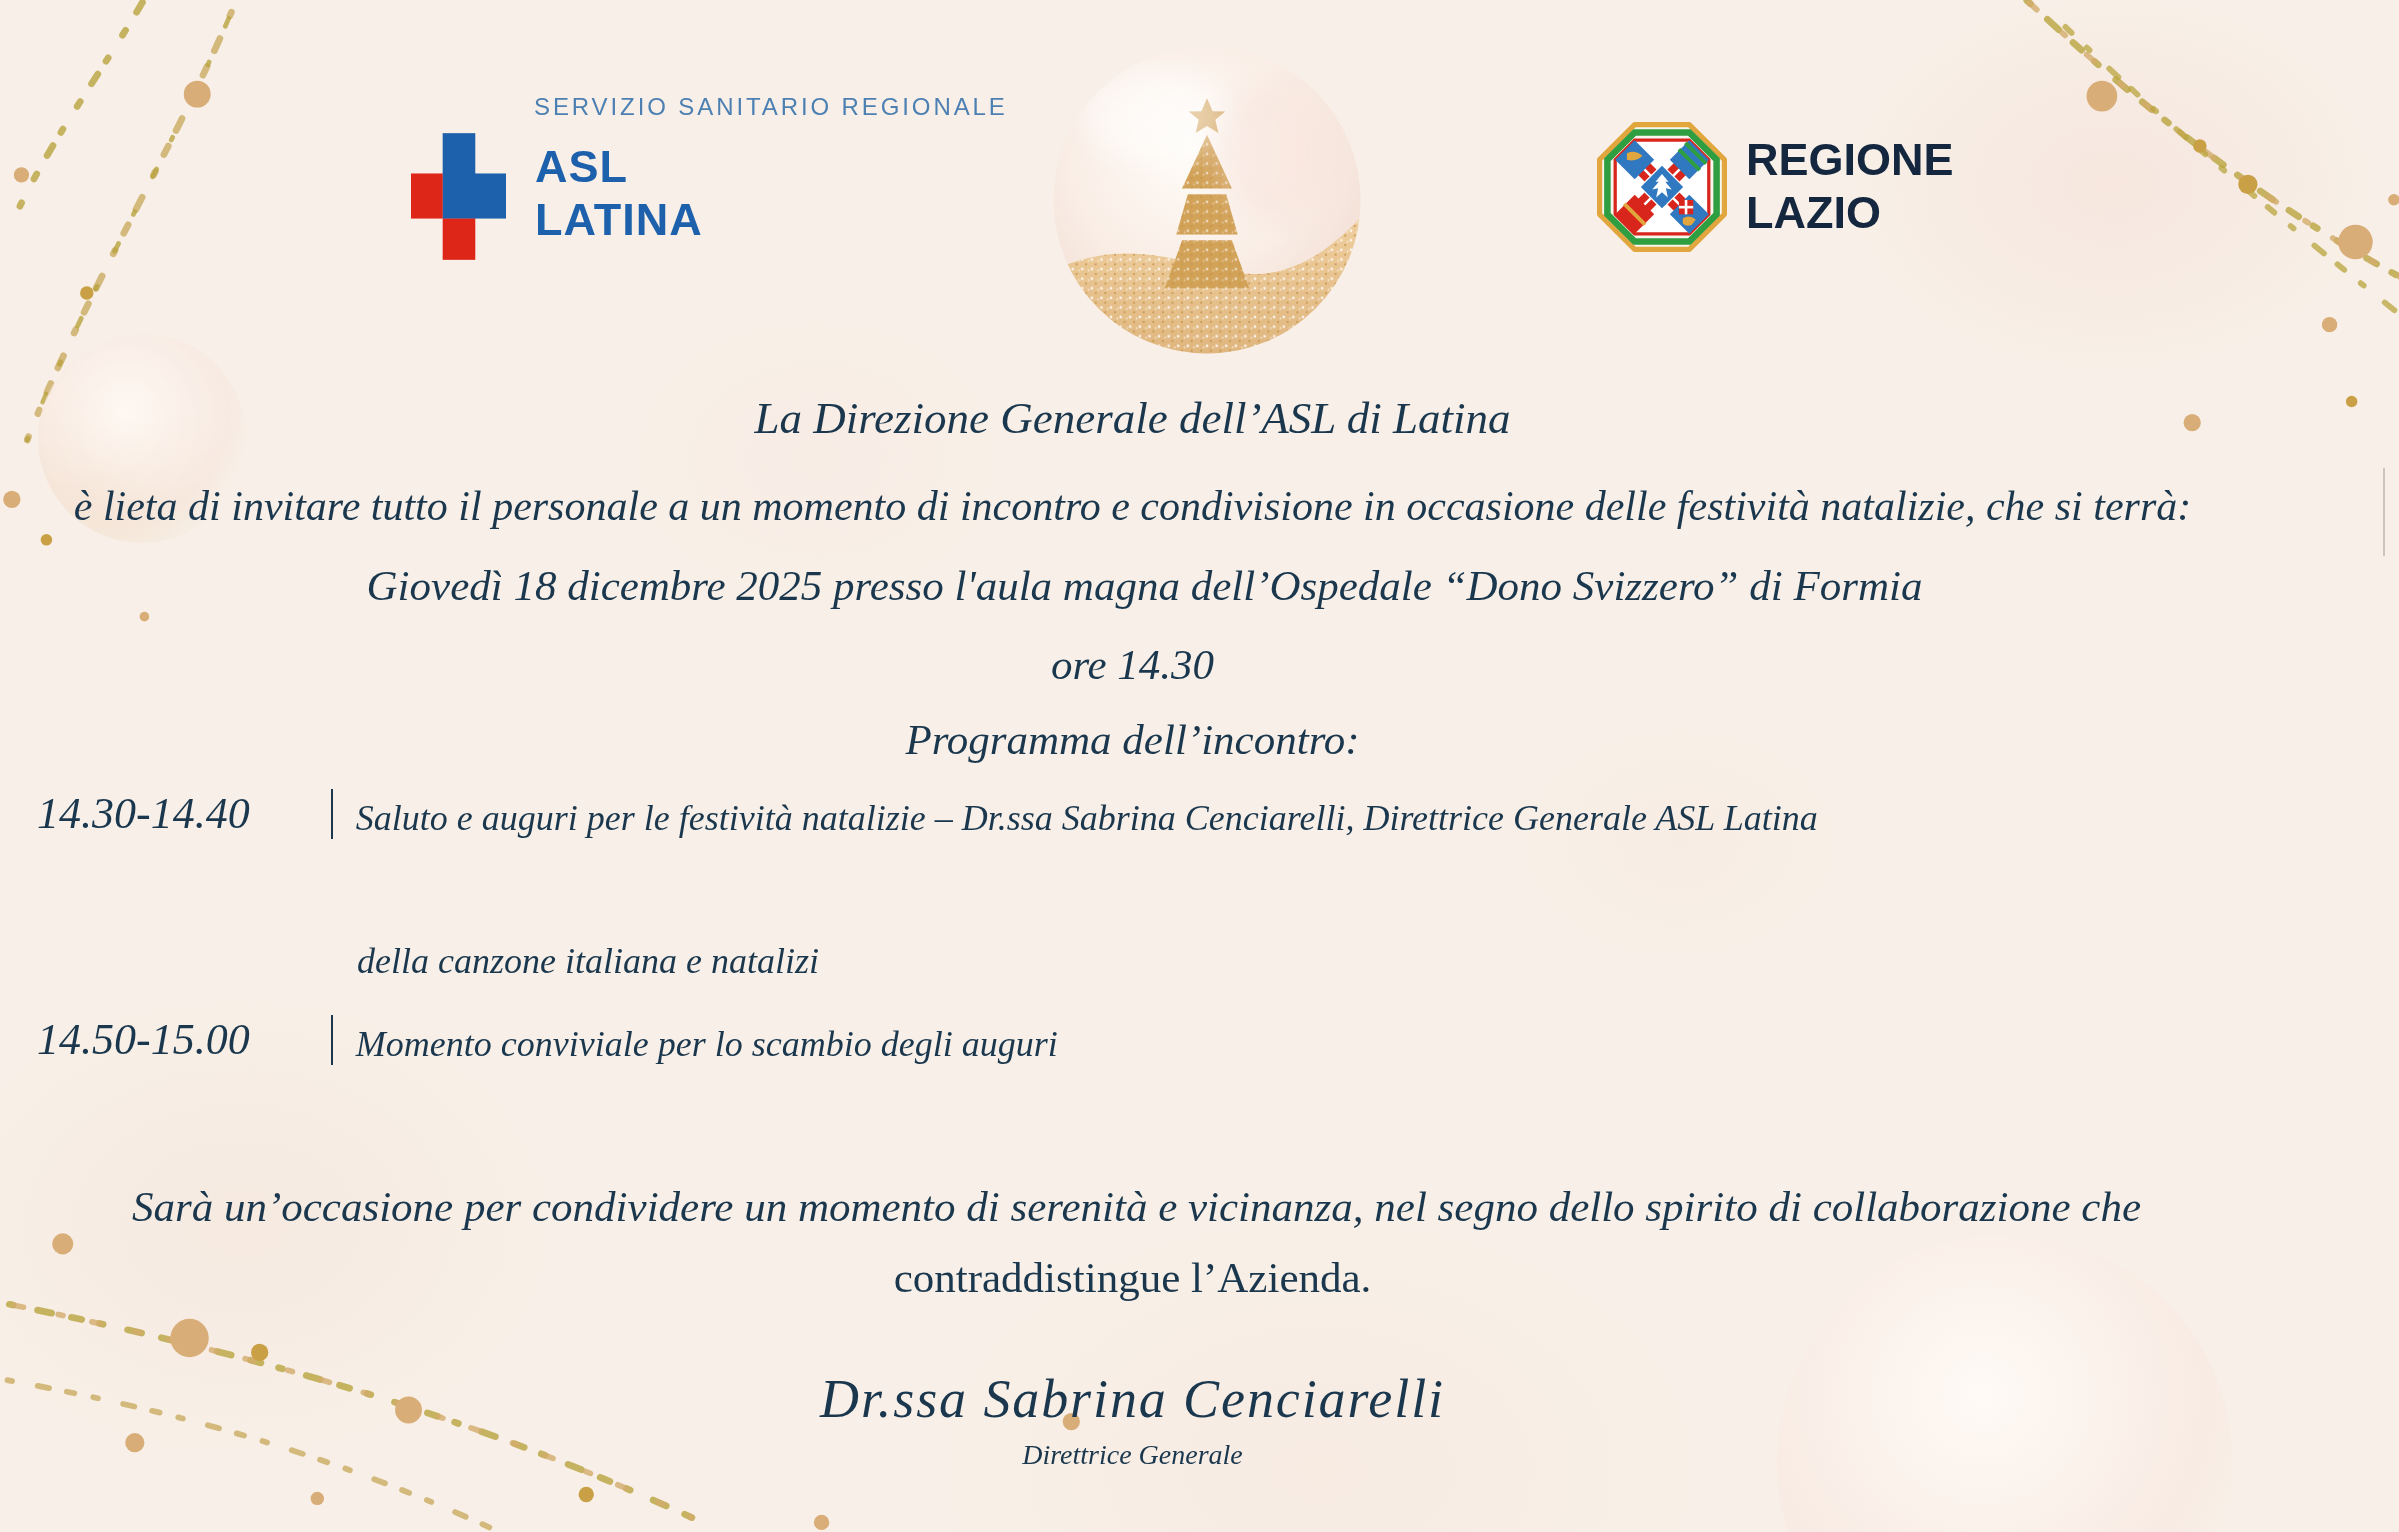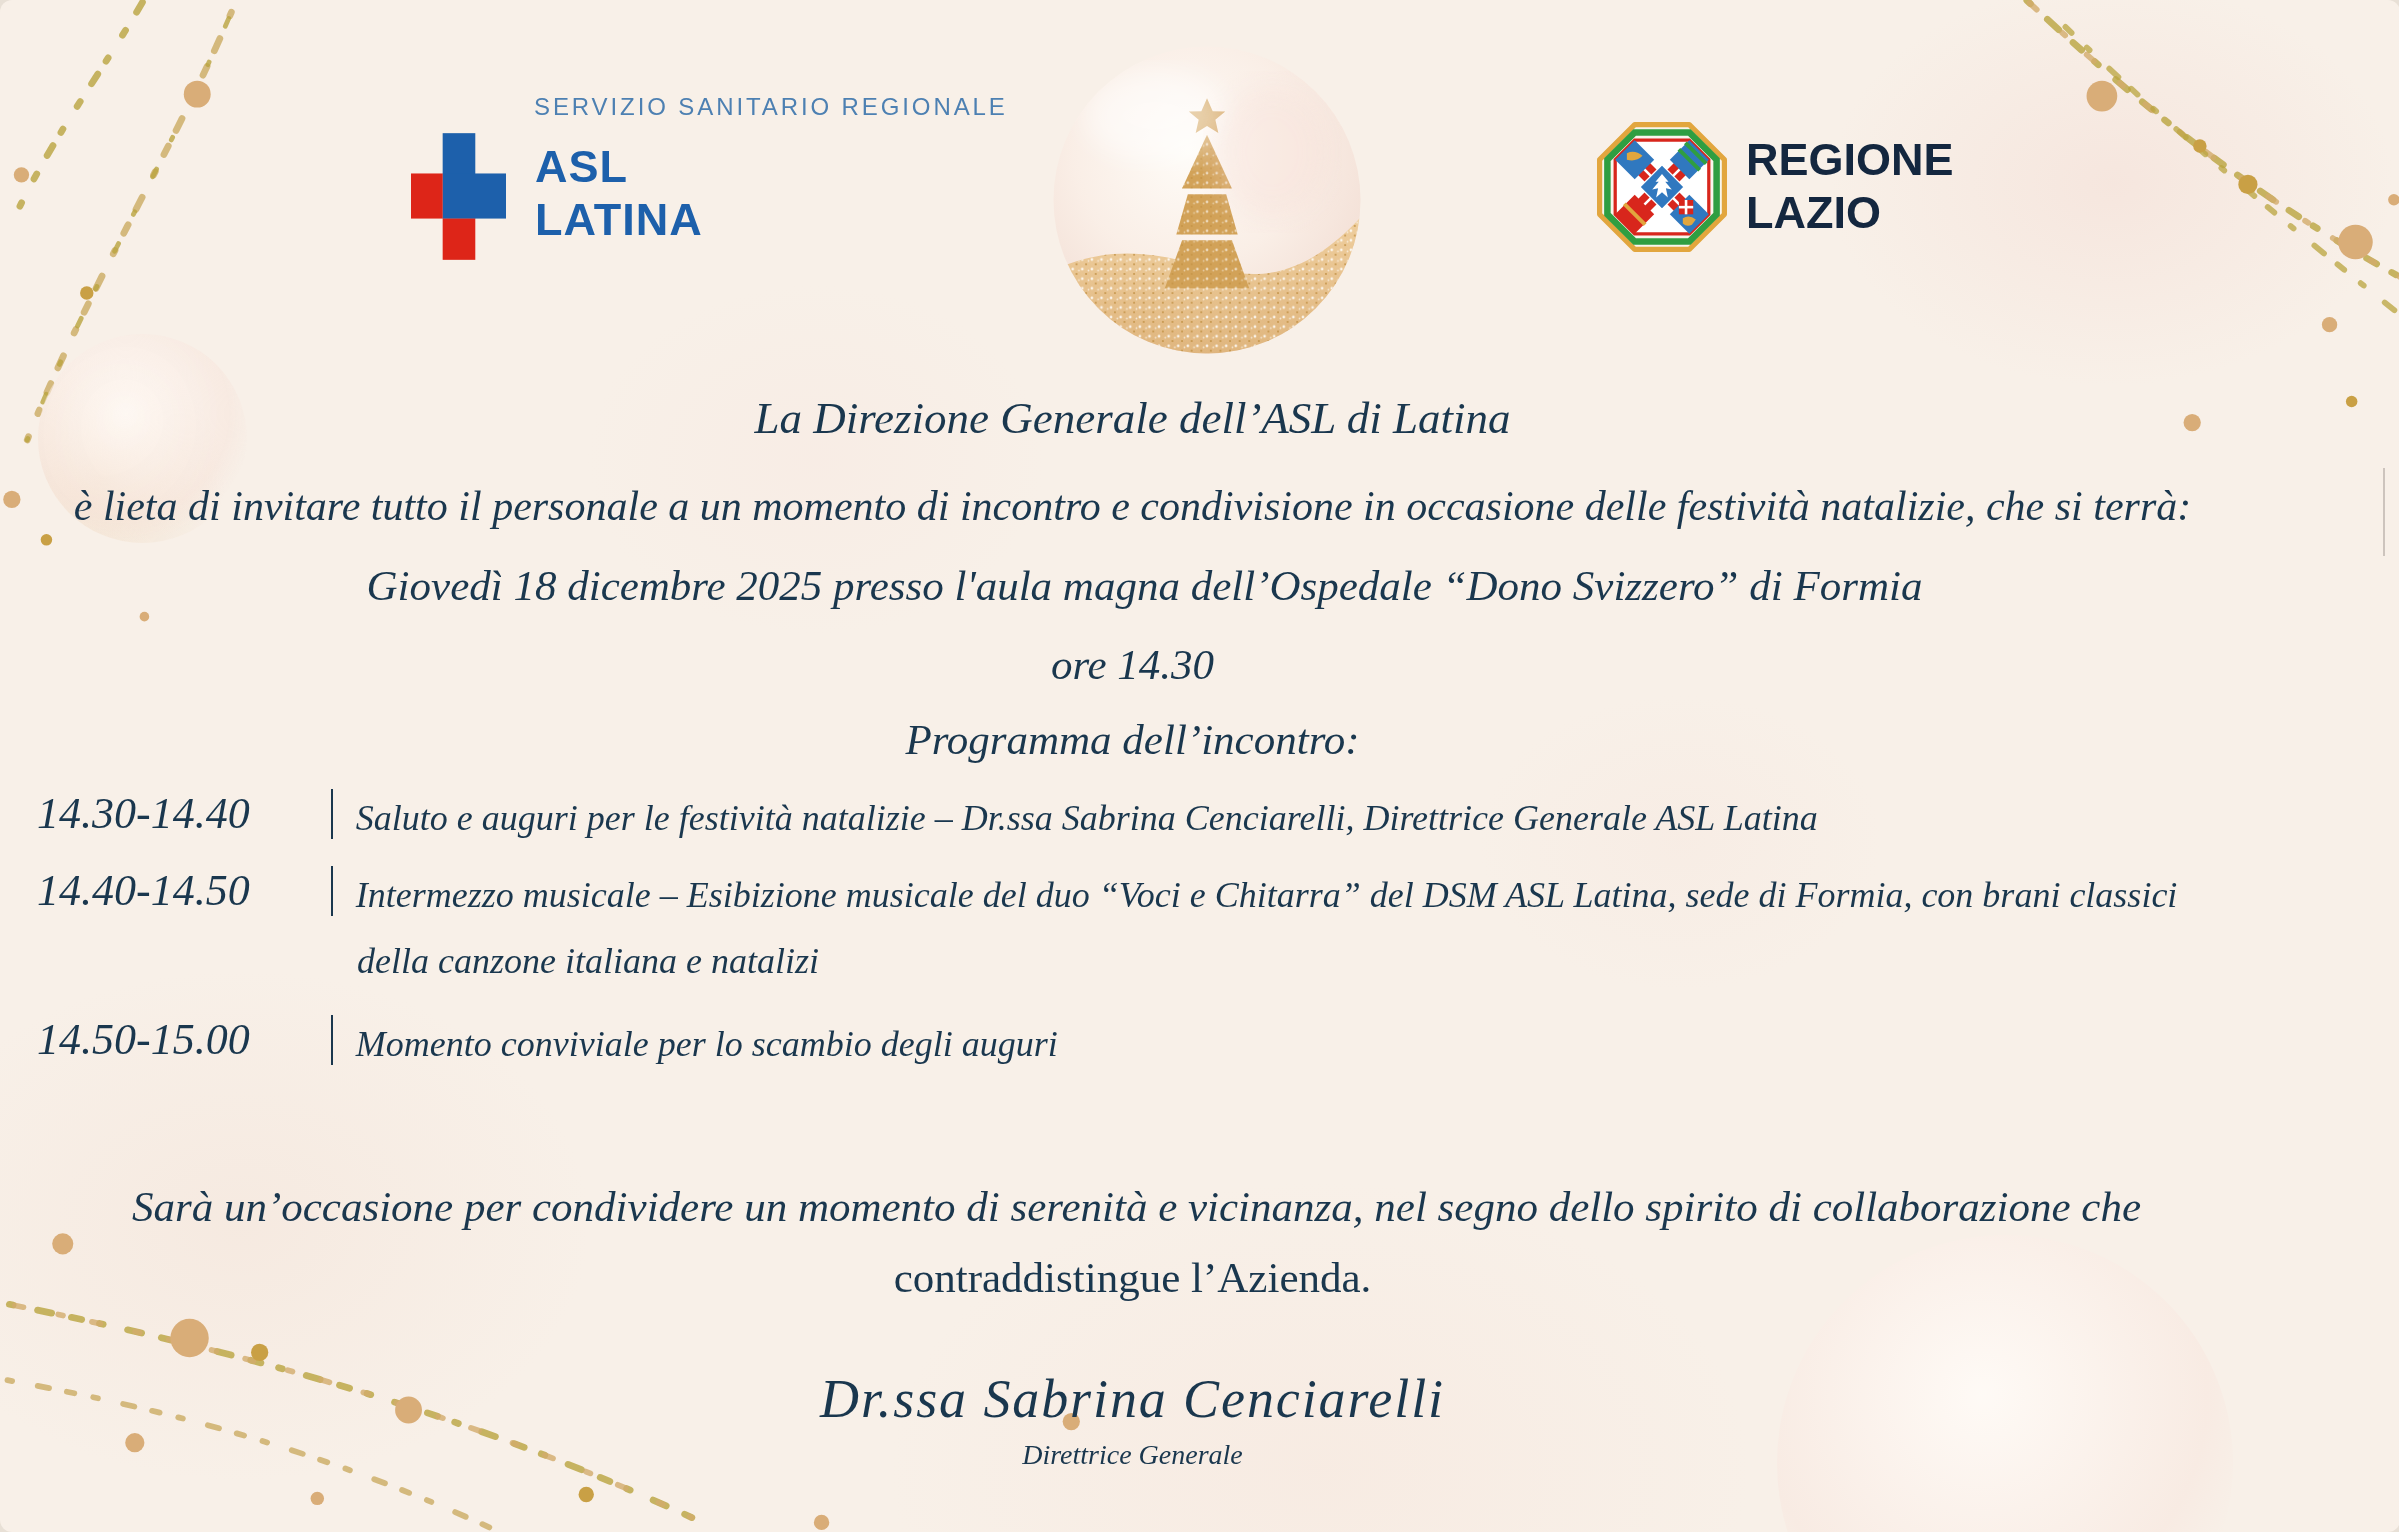--- a/index.html
+++ b/index.html
@@ -7,21 +7,20 @@
     position:relative; width:2400px; height:1532px; overflow:hidden;
     background-color:#f8f0e8;
     background-image:
       radial-gradient(403px 288px at 88% 12%, rgba(244,222,214,.55), transparent 70%),
       radial-gradient(500px 365px at 10% 80%, rgba(243,226,215,.45), transparent 70%),
       radial-gradient(615px 413px at 55% 96%, rgba(246,228,218,.40), transparent 70%),
       radial-gradient(327px 250px at 34% 30%, rgba(248,233,226,.50), transparent 70%),
       radial-gradient(288px 211px at 70% 55%, rgba(246,230,222,.35), transparent 70%);
     font-family:"Liberation Serif", serif;
     color:#1a374e;
-    border-radius:12px;
   }
   .abs{position:absolute;}
   
   .asl-cross{left:411px; top:133px; width:95px; height:127px;}
   .ssr-label{
     left:534px; top:93px;
     font-family:"Liberation Sans", sans-serif;
     font-size:24px; letter-spacing:2.9px; color:#4d80b2; font-style:normal;
     white-space:nowrap;
   }
@@ -219,25 +218,20 @@
   <p class="abs t-center intro" style="margin:0;">è lieta di invitare tutto il personale a un momento di incontro e condivisione in occasione delle festività natalizie, che si terrà:</p>
   <p class="abs t-center dateline" style="margin:0;">Giovedì 18 dicembre 2025 presso l'aula magna dell’Ospedale “Dono Svizzero” di Formia</p>
   <p class="abs t-center timeline" style="margin:0;">ore 14.30</p>
   <p class="abs t-center proghead" style="margin:0;">Programma dell’incontro:</p>
 
   <div class="abs prog-row r1">
     <span class="prog-time">14.30-14.40</span>
     <span class="prog-pipe"></span>
     <span class="prog-desc">Saluto e auguri per le festività natalizie – Dr.ssa Sabrina Cenciarelli, Direttrice Generale ASL Latina</span>
   </div>
-  <div class="abs prog-row r2">
-    <span class="prog-time">14.40-14.50</span>
-    <span class="prog-pipe"></span>
-    <span class="prog-desc">Intermezzo musicale – Esibizione musicale del duo “Voci e Chitarra” del DSM ASL Latina, sede di Formia, con brani classici</span>
-  </div>
   <div class="abs prog-cont">della canzone italiana e natalizi</div>
   <div class="abs prog-row r3">
     <span class="prog-time">14.50-15.00</span>
     <span class="prog-pipe"></span>
     <span class="prog-desc">Momento conviviale per lo scambio degli auguri</span>
   </div>
 
   <p class="abs t-center closing1" style="margin:4px;">Sarà un’occasione per condividere un momento di serenità e vicinanza, nel segno dello spirito di collaborazione che</p>
   <p class="abs t-center closing2" style="margin:0;">contraddistingue l’Azienda.</p>
 

